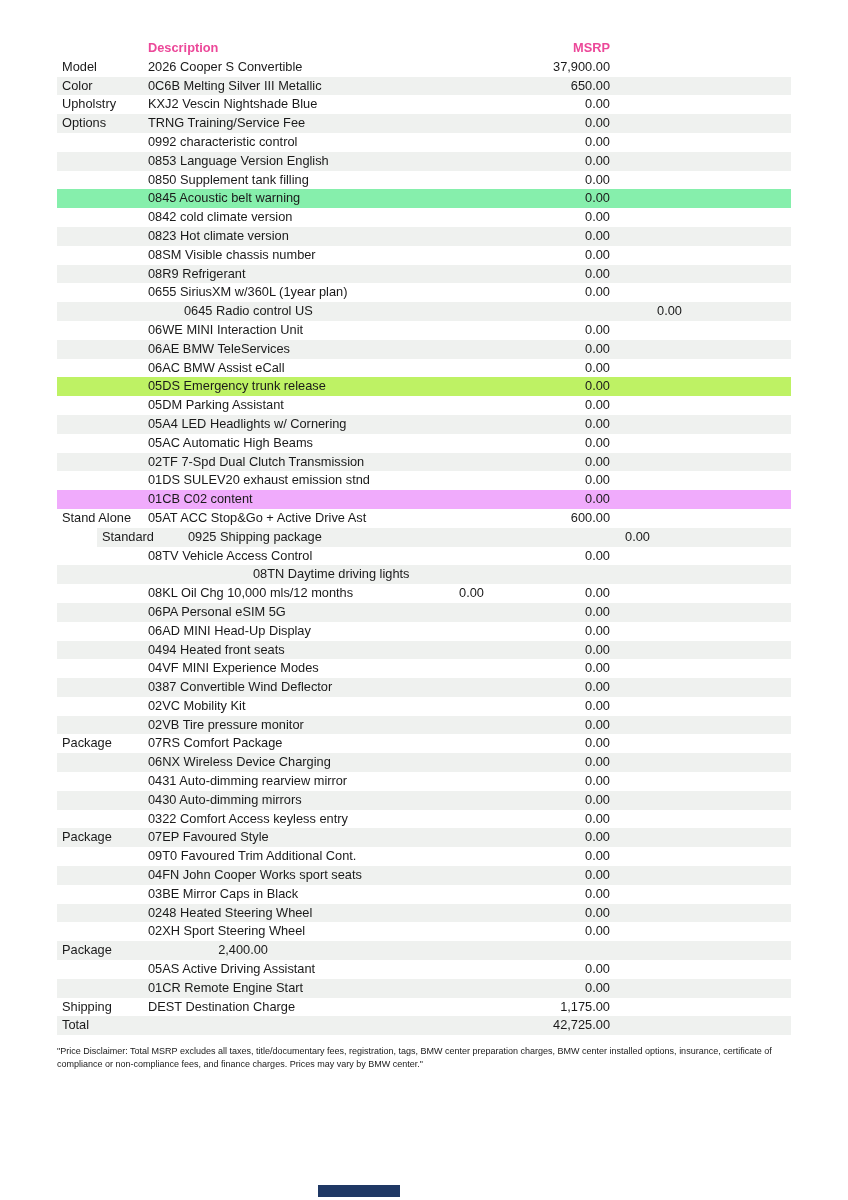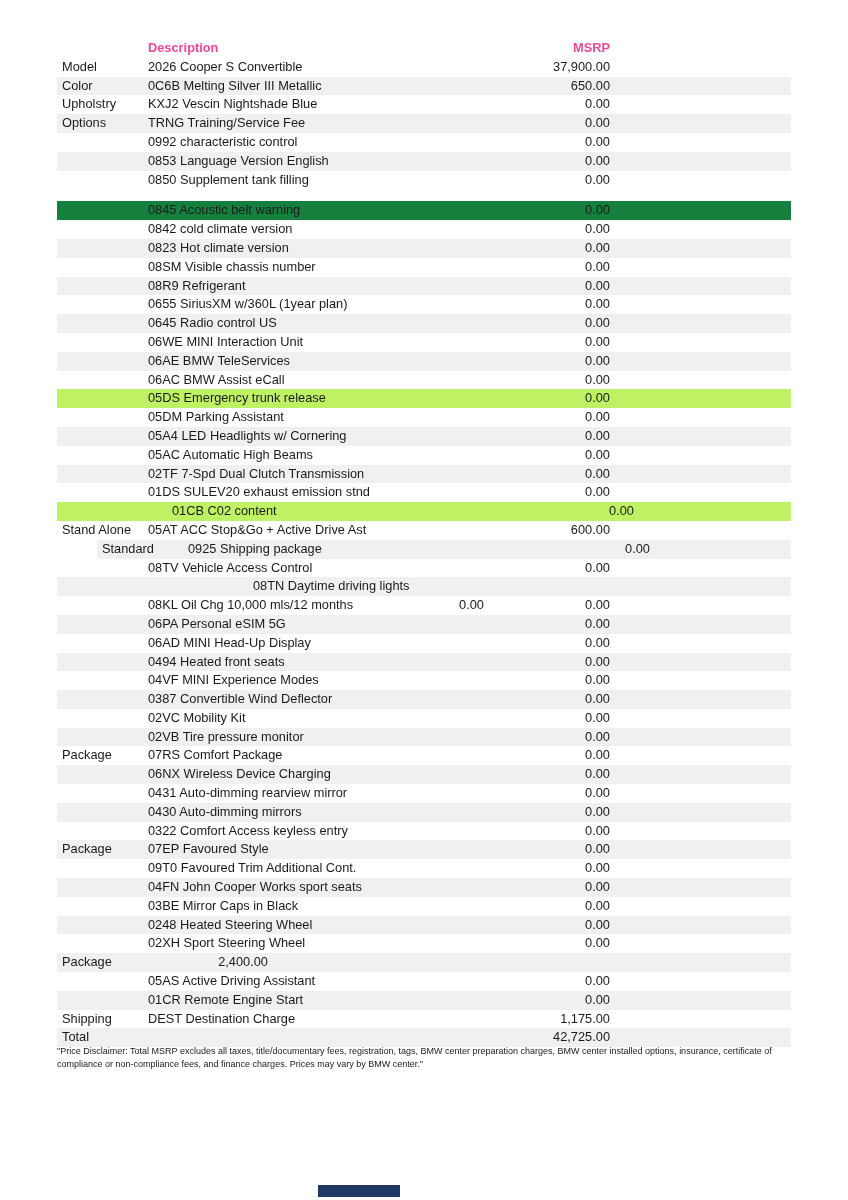--- a/index.html
+++ b/index.html
@@ -120,21 +120,21 @@
           <div class="cell desc">0853 Language Version English</div>
           <div class="cell price">0.00</div>
           <div class="cell spacer"></div>
         </div>
         <div class="trow">
           <div class="cell cat"></div>
           <div class="cell desc">0850 Supplement tank filling</div>
           <div class="cell price">0.00</div>
           <div class="cell spacer"></div>
         </div>
-        <div class="trow" style="background: #15803d; margin-top: 12px;">
+        <div class="trow" style="background: #86efac;">
           <div class="cell cat"></div>
           <div class="cell desc">0845 Acoustic belt warning</div>
           <div class="cell price">0.00</div>
           <div class="cell spacer"></div>
         </div>
         <div class="trow">
           <div class="cell cat"></div>
           <div class="cell desc">0842 cold climate version</div>
           <div class="cell price">0.00</div>
           <div class="cell spacer"></div>
@@ -156,21 +156,21 @@
           <div class="cell desc">08R9 Refrigerant</div>
           <div class="cell price">0.00</div>
           <div class="cell spacer"></div>
         </div>
         <div class="trow">
           <div class="cell cat"></div>
           <div class="cell desc">0655 SiriusXM w/360L (1year plan)</div>
           <div class="cell price">0.00</div>
           <div class="cell spacer"></div>
         </div>
-        <div class="trow" style="background: rgb(239, 241, 239);">
+        <div class="trow" style="background: rgb(239, 241, 239); gap: 36px;">
           <div class="cell cat"></div>
           <div class="cell desc">0645 Radio control US</div>
           <div class="cell price">0.00</div>
           <div class="cell spacer"></div>
         </div>
         <div class="trow">
           <div class="cell cat"></div>
           <div class="cell desc">06WE MINI Interaction Unit</div>
           <div class="cell price">0.00</div>
           <div class="cell spacer"></div>
@@ -216,21 +216,21 @@
           <div class="cell desc">02TF 7-Spd Dual Clutch Transmission</div>
           <div class="cell price">0.00</div>
           <div class="cell spacer"></div>
         </div>
         <div class="trow">
           <div class="cell cat"></div>
           <div class="cell desc">01DS SULEV20 exhaust emission stnd</div>
           <div class="cell price">0.00</div>
           <div class="cell spacer"></div>
         </div>
-        <div class="trow" style="background: #bef264; padding-left: 24px;">
+        <div class="trow" style="background: #f0abfc;">
           <div class="cell cat"></div>
           <div class="cell desc">01CB C02 content</div>
           <div class="cell price">0.00</div>
           <div class="cell spacer"></div>
         </div>
         <div class="trow">
           <div class="cell cat">Stand Alone</div>
           <div class="cell desc">05AT ACC Stop&amp;Go + Active Drive Ast</div>
           <div class="cell price">600.00</div>
           <div class="cell spacer"></div>

